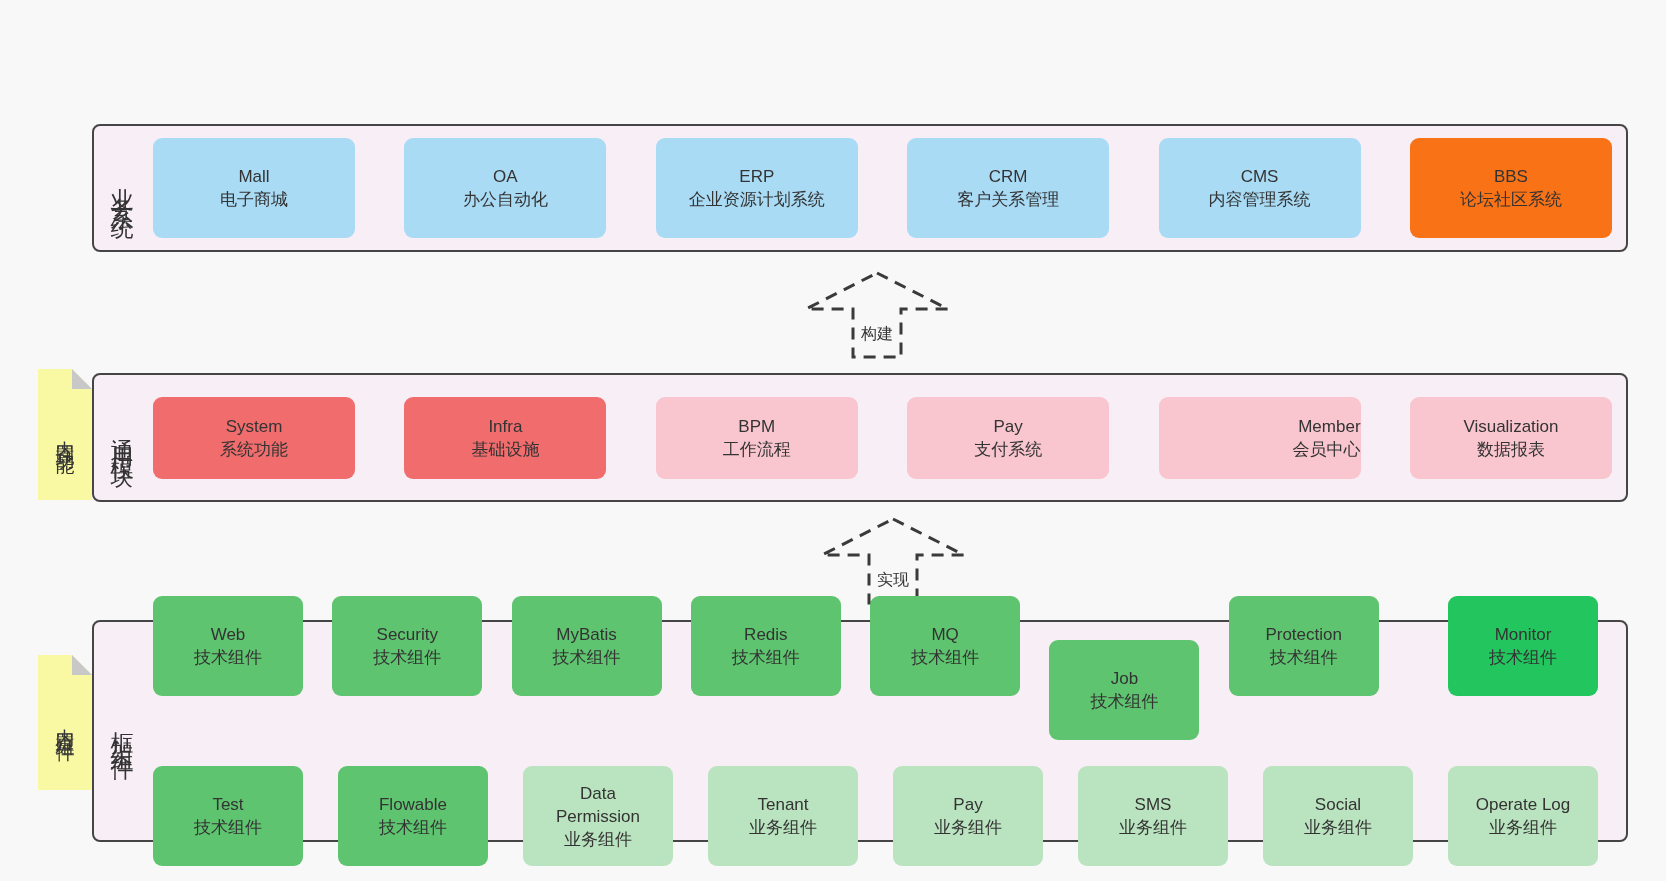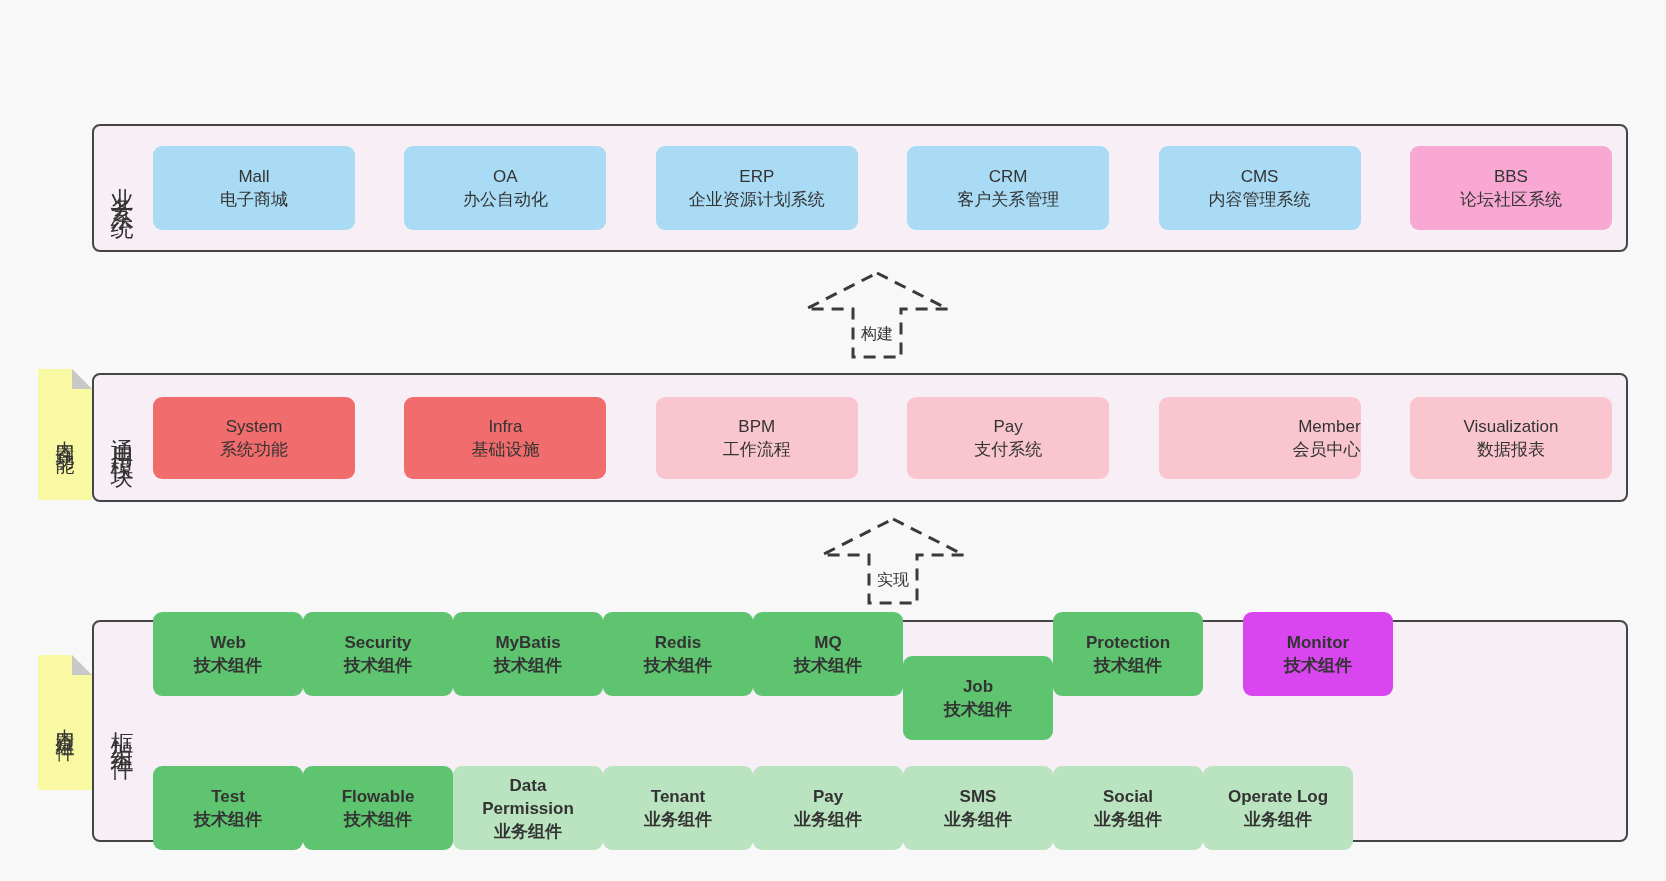--- a/index.html
+++ b/index.html
@@ -32,34 +32,34 @@
     writing-mode:vertical-rl;text-orientation:upright;
     font-size:23px;letter-spacing:9px;
     color:var(--text,#333);
   }
 
   .boxes{
     flex:1;display:flex;justify-content:space-between;align-items:center;
     margin:0 14px 0 9px;
   }
   .box{
-    box-sizing:border-box;height:84px;border-radius:9px;
+    box-sizing:border-box;height:100px;border-radius:9px;
     display:flex;flex-direction:column;justify-content:center;align-items:center;
     text-align:center;font-size:17px;line-height:23px;
     color:var(--text,#333);
   }
   .band-a .box,.band-b .box{width:202px;}
   .band-b .box{height:82px;}
   .band-c .box{width:150px;padding:0 15px;}
 
   .rows{
     flex:1;display:flex;flex-direction:column;gap:26px;
     margin:0 28px 0 9px;
   }
-  .row{display:flex;font-weight:bold;}
+  .row{display:flex;justify-content:space-between;}
 
   .arrow{position:absolute;width:146px;height:88px;}
   .arrow svg{display:block;width:100%;height:100%;overflow:visible;}
   .arrow-build{left:804px;top:271px;}
   .arrow-implement{left:820px;top:517px;}
   .arrow-label{
     position:absolute;top:52px;left:50%;transform:translateX(-50%);
     background:var(--page_bg,#f8f8f8);
     font-size:16px;line-height:22px;padding:0 3px;white-space:nowrap;
     color:var(--text,#333);
@@ -111,21 +111,21 @@
           <div>企业资源计划系统</div>
         </div>
         <div class="box" style="background: rgb(169, 219, 245);">
           <div>CRM</div>
           <div>客户关系管理</div>
         </div>
         <div class="box" style="background: rgb(169, 219, 245); text-align: right;">
           <div>CMS</div>
           <div>内容管理系统</div>
         </div>
-        <div class="box" style="background: #f9a8d4;">
+        <div class="box" style="background: #f97316;">
           <div>BBS</div>
           <div>论坛社区系统</div>
         </div>
       </div>
   </section>
 
   <div class="arrow arrow-build">
     <svg viewBox="0 0 146 88" aria-hidden="true">
       <polygon points="73,2 144,38 97,38 97,86 49,86 49,38 2,38" fill="none" stroke="#3a3a3a" stroke-width="3" stroke-dasharray="12 8" stroke-linejoin="miter"></polygon>
     </svg>
@@ -202,21 +202,21 @@
             <div>技术组件</div>
           </div>
           <div class="box" style="background: rgb(94, 196, 111); margin-top: 44px;">
             <div>Job</div>
             <div>技术组件</div>
           </div>
           <div class="box" style="background: rgb(94, 196, 111);">
             <div>Protection</div>
             <div>技术组件</div>
           </div>
-          <div class="box" style="background: #d946ef; margin-left: 40px;">
+          <div class="box" style="background: #22c55e; margin-left: 40px;">
             <div>Monitor</div>
             <div>技术组件</div>
           </div>
         </div>
       <div class="row" id="components-row-1">
           <div class="box" style="background: rgb(94, 196, 111);">
             <div>Test</div>
             <div>技术组件</div>
           </div>
           <div class="box" style="background: rgb(94, 196, 111);">

